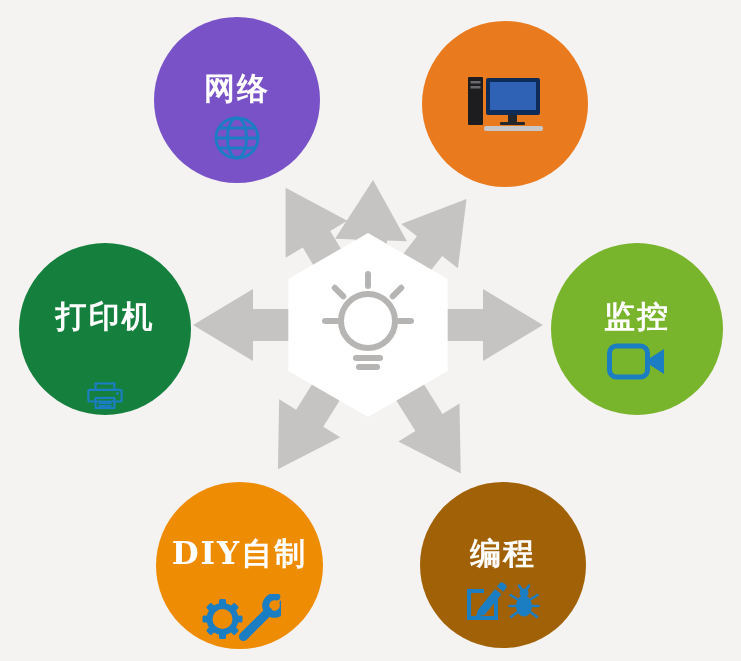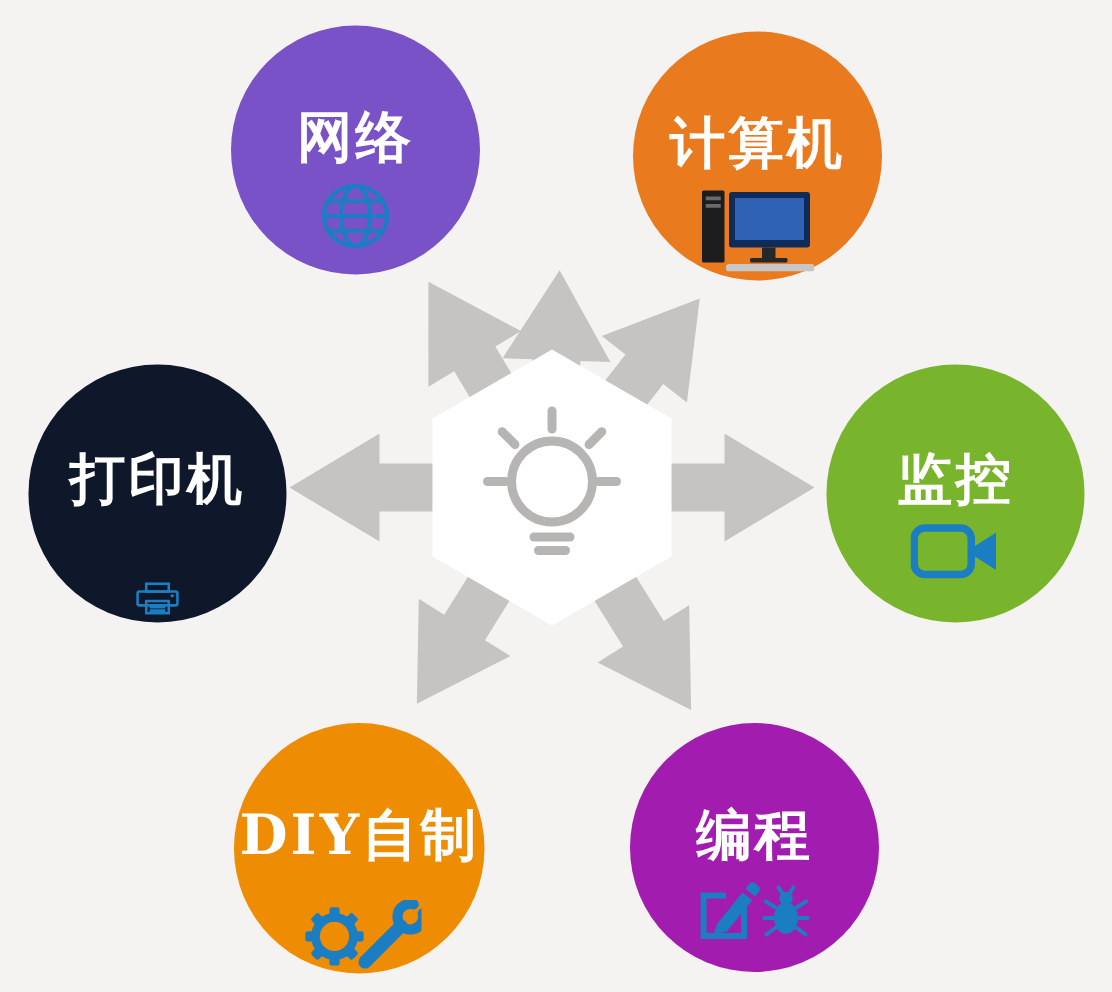--- a/index.html
+++ b/index.html
@@ -19,21 +19,21 @@
     display:flex;
     flex-direction:column;
     align-items:center;
     justify-content:flex-start;
     padding-top:54px;
     gap:9px;
   }
   .node .label {
     color:#ffffff;
     font-weight:bold;
-    font-size:37px;
+    font-size:31px;
     line-height:1.12;
     letter-spacing:2px;
     white-space:nowrap;
     text-align:center;
   }
   .n-network  { left:154px; top:17px;  width:166px; height:166px; }
   .n-computer { left:422px; top:21px;  width:166px; height:166px; }
   .n-printer  { left:19px;  top:243px; width:172px; height:172px; padding-top:56px; }
   .n-monitor  { left:551px; top:243px; width:172px; height:172px; padding-top:56px; }
   .n-diy      { left:156px; top:482px; width:167px; height:167px; }
@@ -87,34 +87,33 @@
         <ellipse cx="24" cy="23" rx="21" ry="20"></ellipse>
         <ellipse cx="24" cy="23" rx="9.5" ry="20"></ellipse>
         <line x1="3" y1="23" x2="45" y2="23"></line>
         <line x1="6.5" y1="13" x2="41.5" y2="13"></line>
         <line x1="6.5" y1="33" x2="41.5" y2="33"></line>
       </g>
     </svg>
   </div>
 
   <div class="node n-computer" style="background: rgb(233, 122, 30);">
-    <div class="label">计算机</div>
     <svg width="76" height="56" viewBox="0 0 76 56">
       <rect x="1" y="2" width="15" height="48" rx="1" fill="#1d1d1f"></rect>
       <rect x="3.5" y="6" width="10" height="2.5" fill="#6a6a6e"></rect>
       <rect x="3.5" y="11" width="10" height="2.5" fill="#6a6a6e"></rect>
       <rect x="19" y="3" width="54" height="37" rx="2" fill="#0f2b57"></rect>
       <rect x="23" y="7" width="46" height="28" fill="#2f62b5"></rect>
       <rect x="41" y="40" width="9" height="7" fill="#24272b"></rect>
       <rect x="33" y="47" width="25" height="3" rx="1" fill="#24272b"></rect>
       <rect x="17" y="51" width="59" height="5" rx="2" fill="#c7c7c7"></rect>
     </svg>
   </div>
 
-  <div class="node n-printer" style="background: #0f172a; gap: 48px;">
+  <div class="node n-printer" style="background: #15803d; gap: 48px;">
     <div class="label">打印机</div>
     <svg width="52" height="46" viewBox="0 0 52 46">
       <g fill="none" stroke="#1b7dc2" stroke-width="3">
         <rect x="13" y="2" width="26" height="9"></rect>
         <rect x="3" y="11" width="46" height="16" rx="2"></rect>
         <rect x="13" y="22" width="26" height="14"></rect>
         <line x1="17" y1="29" x2="35" y2="29"></line>
         <line x1="17" y1="33" x2="35" y2="33"></line>
       </g>
       <circle cx="43" cy="16" r="2" fill="#1b7dc2"></circle>
@@ -145,21 +144,21 @@
         </g>
         <circle cx="23.5" cy="25" r="13" fill="none" stroke="#1b7dc2" stroke-width="6"></circle>
       </g>
       <g transform="translate(60 27) rotate(45)">
         <line x1="0" y1="22" x2="0" y2="-13" stroke="#1b7dc2" stroke-width="9" stroke-linecap="round"></line>
         <path d="M4.4 -29.6 A8.8 8.8 0 1 1 -4.4 -29.6" fill="none" stroke="#1b7dc2" stroke-width="7" stroke-linecap="round"></path>
       </g>
     </svg>
   </div>
 
-  <div class="node n-prog" style="background: #a21caf;">
+  <div class="node n-prog" style="background: #a16207;">
     <div class="label">编程</div>
     <svg width="74" height="42" viewBox="0 0 74 42">
       <g>
         <path d="M30 18 V38 H3 V11 H18" fill="none" stroke="#1b7dc2" stroke-width="4"></path>
         <path d="M12 30 L29 9 L35.5 14.2 L18.5 35 L10 36.5 Z" fill="#1b7dc2"></path>
         <path d="M31 6.5 L33.5 3.4 a2.8 2.8 0 0 1 4 -0.4 l2 1.6 a2.8 2.8 0 0 1 0.4 4 L37.5 11.7 Z" fill="#1b7dc2"></path>
       </g>
       <g transform="translate(58 23)">
         <ellipse cx="0" cy="3" rx="8" ry="10.5" fill="#1b7dc2"></ellipse>
         <circle cx="0" cy="-10" r="4.5" fill="#1b7dc2"></circle>

